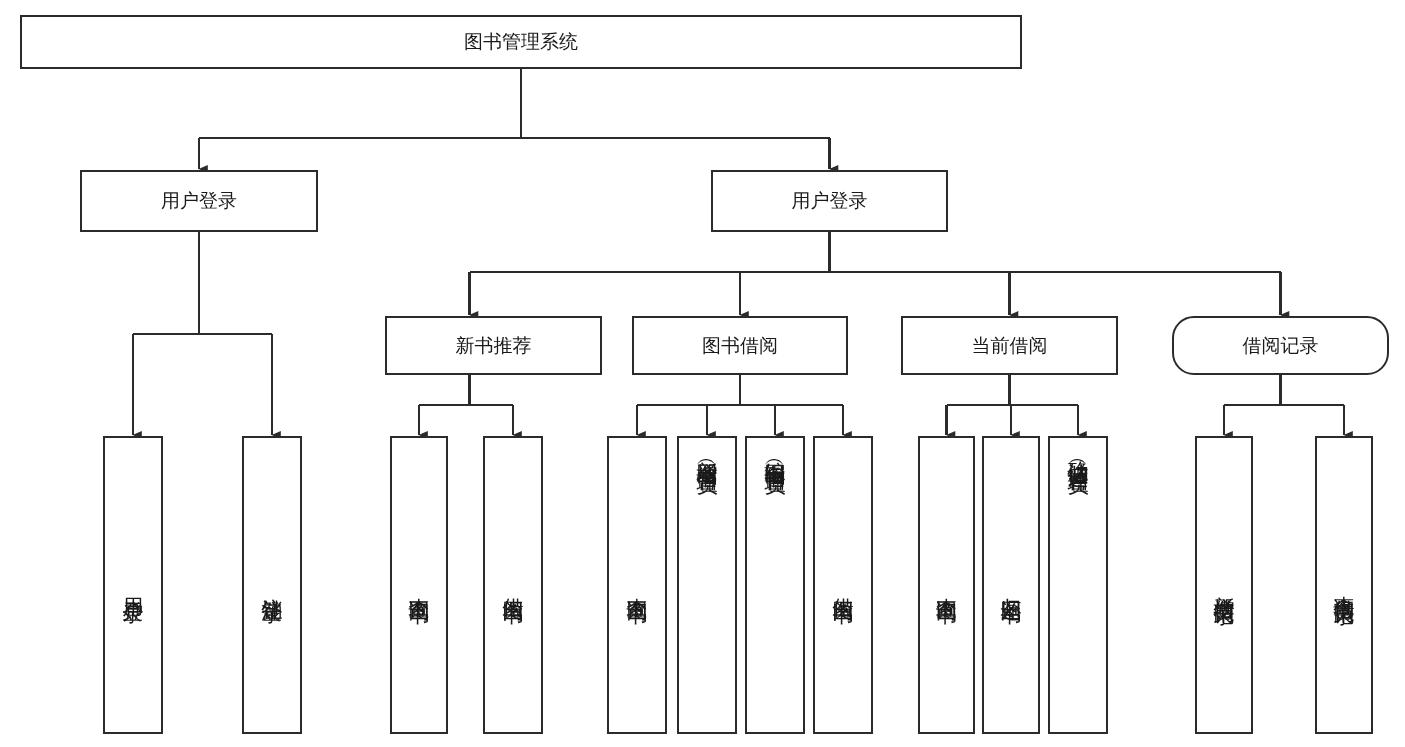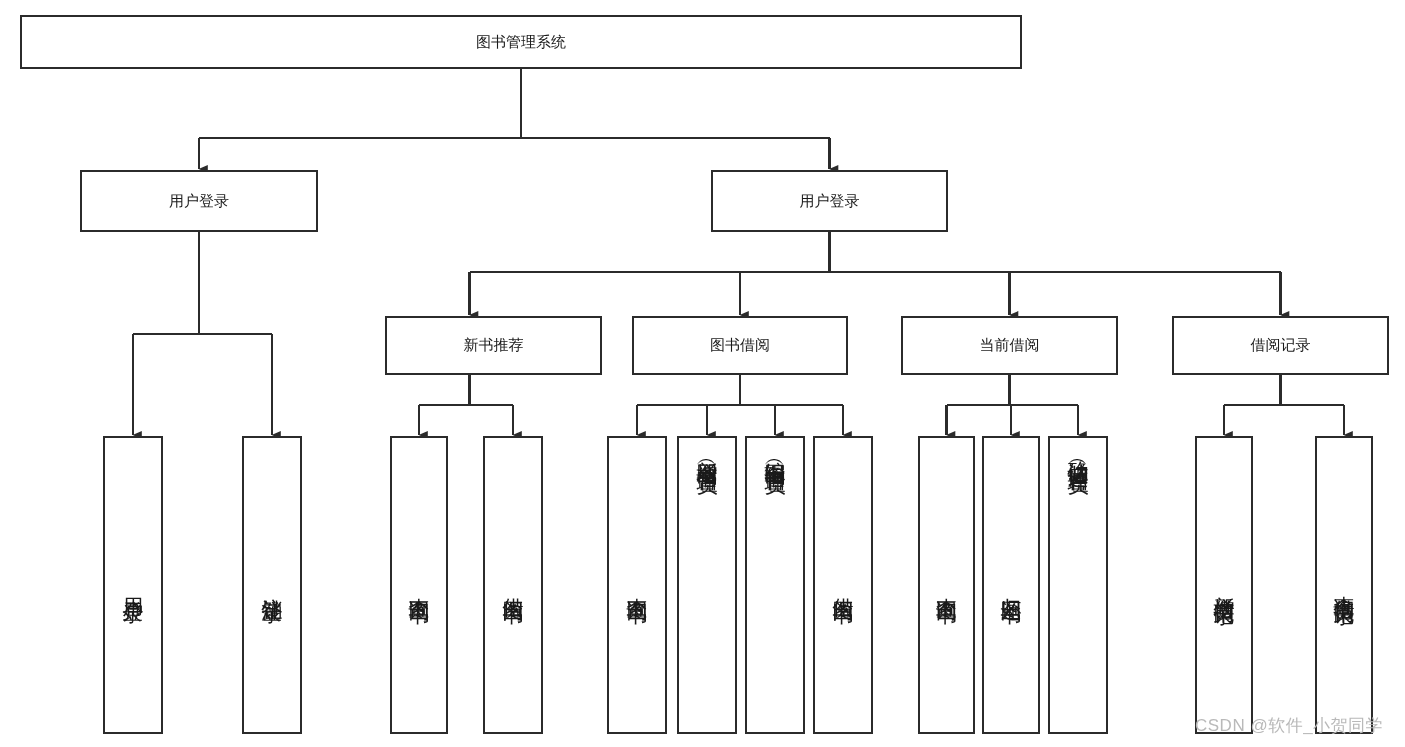--- a/index.html
+++ b/index.html
@@ -36,21 +36,21 @@
     justify-content: center;
     color: #1a1a1a;
   }
   .node .label {
     display: block;
     text-align: center;
     line-height: 1.22;
     white-space: nowrap;
   }
   .node.horizontal .label {
-    font-size: 15px;
+    font-size: 19px;
   }
   .node.vertical {
     align-items: flex-start;
     padding-top: 6px;
   }
   .node.vertical .label {
     writing-mode: vertical-rl;
     text-orientation: upright;
     font-size: 21px;
     letter-spacing: 2px;
@@ -129,21 +129,21 @@
       </div>
       <div class="node horizontal" style="left: 361px; top: 316px; width: 217px; height: 59px; border-color: rgb(43, 43, 43); background: rgb(255, 255, 255); margin-left: 24px;">
         <span class="label">新书推荐</span>
       </div>
       <div class="node horizontal" style="left: 632px; top: 316px; width: 216px; height: 59px; border-color: rgb(43, 43, 43); background: rgb(255, 255, 255);">
         <span class="label">图书借阅</span>
       </div>
       <div class="node horizontal" style="left: 901px; top: 316px; width: 217px; height: 59px; border-color: rgb(43, 43, 43); background: rgb(255, 255, 255);">
         <span class="label">当前借阅</span>
       </div>
-      <div class="node horizontal" style="left: 1172px; top: 316px; width: 217px; height: 59px; border-color: rgb(43, 43, 43); background: rgb(255, 255, 255);">
+      <div class="node horizontal" style="left: 1172px; top: 316px; width: 217px; height: 59px; border-color: rgb(43, 43, 43); background: rgb(255, 255, 255); border-radius: 22px;">
         <span class="label">借阅记录</span>
       </div>
       <div class="node vertical centered" style="left: 103px; top: 436px; width: 60px; height: 298px; border-color: rgb(43, 43, 43); background: rgb(255, 255, 255);">
         <span class="label">用户登录</span>
       </div>
       <div class="node vertical centered" style="left: 242px; top: 436px; width: 60px; height: 298px; border-color: rgb(43, 43, 43); background: rgb(255, 255, 255);">
         <span class="label">注销登录</span>
       </div>
       <div class="node vertical centered" style="left: 390px; top: 436px; width: 58px; height: 298px; border-color: rgb(43, 43, 43); background: rgb(255, 255, 255);">
         <span class="label">查询图书</span>
@@ -172,14 +172,13 @@
       <div class="node vertical" style="left: 1048px; top: 436px; width: 60px; height: 298px; border-color: rgb(43, 43, 43); background: rgb(255, 255, 255);">
         <span class="label">确认归还（管理员）</span>
       </div>
       <div class="node vertical centered" style="left: 1195px; top: 436px; width: 58px; height: 298px; border-color: rgb(43, 43, 43); background: rgb(255, 255, 255);">
         <span class="label">新增借阅记录</span>
       </div>
       <div class="node vertical centered" style="left: 1315px; top: 436px; width: 58px; height: 298px; border-color: rgb(43, 43, 43); background: rgb(255, 255, 255);">
         <span class="label">查询借阅记录</span>
       </div>
     </div>
-  <div class="watermark" style="left: 1195px; top: 714px;">CSDN @软件_小贺同学</div>
 </div>
 
 </body></html>

